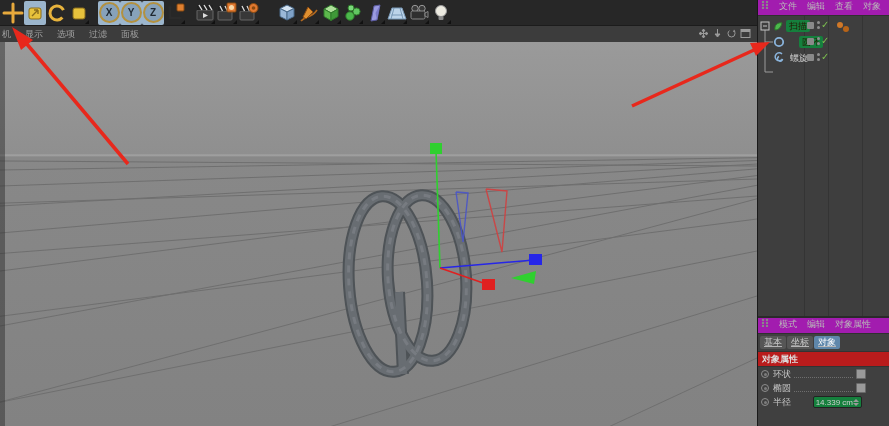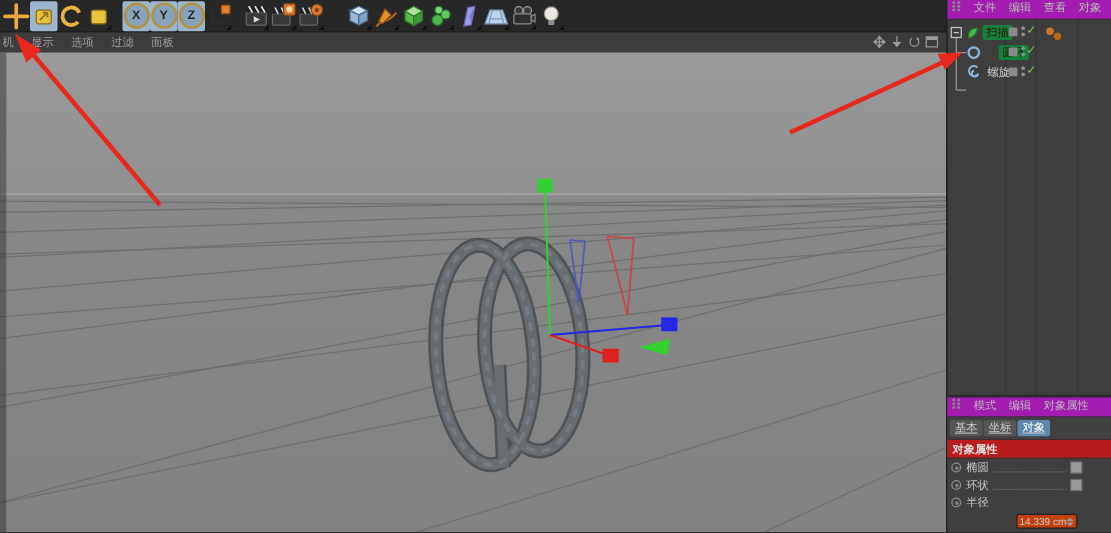--- a/index.html
+++ b/index.html
@@ -56,23 +56,23 @@
   .am-section{height:14px;background:#b91c1c;border-top:1px solid #333;border-bottom:1px solid #333;
               display:flex;align-items:center;padding-left:4px;color:#dcdcdc;font-weight:bold;}
   .prop-row{position:relative;height:14px;display:flex;align-items:center;padding-left:3px;}
   .keycircle{width:8px;height:8px;border-radius:50%;border:1.5px solid #8d8d8d;box-sizing:border-box;
              display:flex;align-items:center;justify-content:center;margin-right:4px;flex:0 0 auto;}
   .keycircle i{width:3px;height:3px;border-radius:50%;background:#7d7d7d;}
   .prop-label{color:#c3c3c3;white-space:nowrap;}
   .leader{flex:1;height:6px;border-bottom:1px dotted #6e6e6e;margin:0 3px;}
   .checkbox{width:8px;height:8px;background:#9a9a9a;border:1px solid #6a6a6a;border-radius:1px;
             margin-right:24px;flex:0 0 auto;}
-  .valfield{position:absolute;left:55px;top:1px;width:49px;height:12px;background:#c2410c;border:1px solid #222;
+  .valfield{position:absolute;left:55px;top:1px;width:49px;height:12px;background:#15803d;border:1px solid #222;
             border-radius:2px;color:#cfcfcf;font-size:8px;display:flex;align-items:center;
-            justify-content:flex-end;padding-right:8px;box-sizing:border-box;margin-top:15px;}
+            justify-content:flex-end;padding-right:8px;box-sizing:border-box;}
   .spinner{position:absolute;right:2px;top:2px;display:flex;flex-direction:column;gap:1px;}
   .spinner b{width:0;height:0;border-left:3px solid transparent;border-right:3px solid transparent;}
   .spinner .up{border-bottom:3px solid #9a9a9a;}
   .spinner .dn{border-top:3px solid #9a9a9a;}
   
   .overlay{position:absolute;left:0;top:0;z-index:60;pointer-events:none;}
 </style>
 </head>
 <body>
 
@@ -398,29 +398,29 @@
         <span class="am-tab">坐标</span>
         <span class="am-tab active">对象</span>
       </div>
 
       <div class="am-section">对象属性</div>
 
       <div class="prop-row">
         <span class="keycircle">
             <i></i>
           </span>
-        <span class="prop-label">椭圆</span>
+        <span class="prop-label">环状</span>
         <span class="leader"></span>
         <span class="checkbox"></span>
       </div>
       <div class="prop-row">
         <span class="keycircle">
             <i></i>
           </span>
-        <span class="prop-label">环状</span>
+        <span class="prop-label">椭圆</span>
         <span class="leader"></span>
         <span class="checkbox"></span>
       </div>
       <div class="prop-row">
         <span class="keycircle">
             <i></i>
           </span>
         <span class="prop-label">半径</span>
         <span class="valfield">
           <span>14.339 cm</span>

